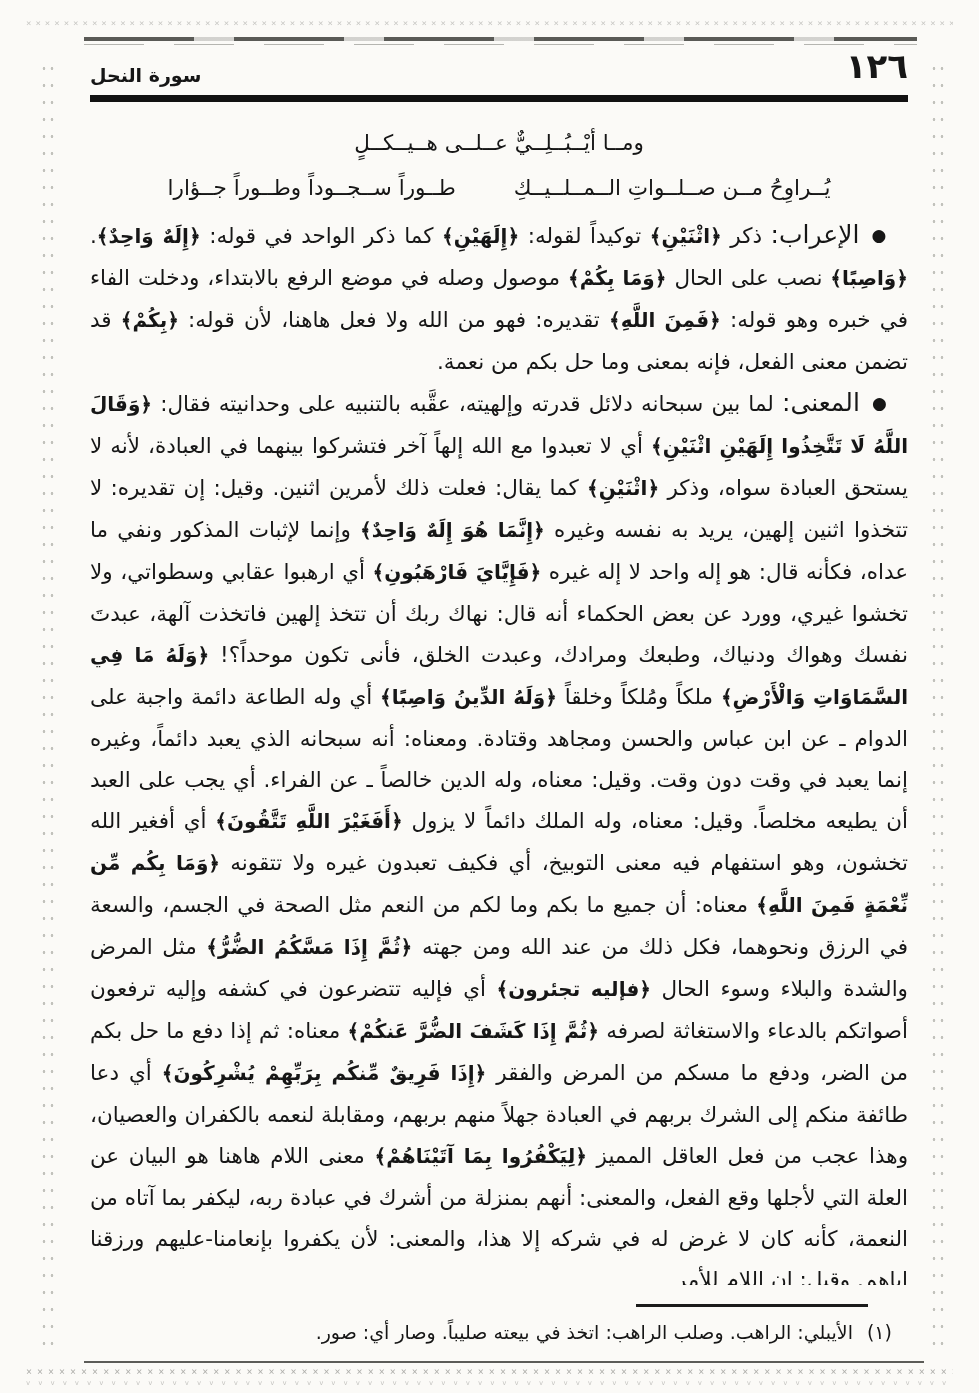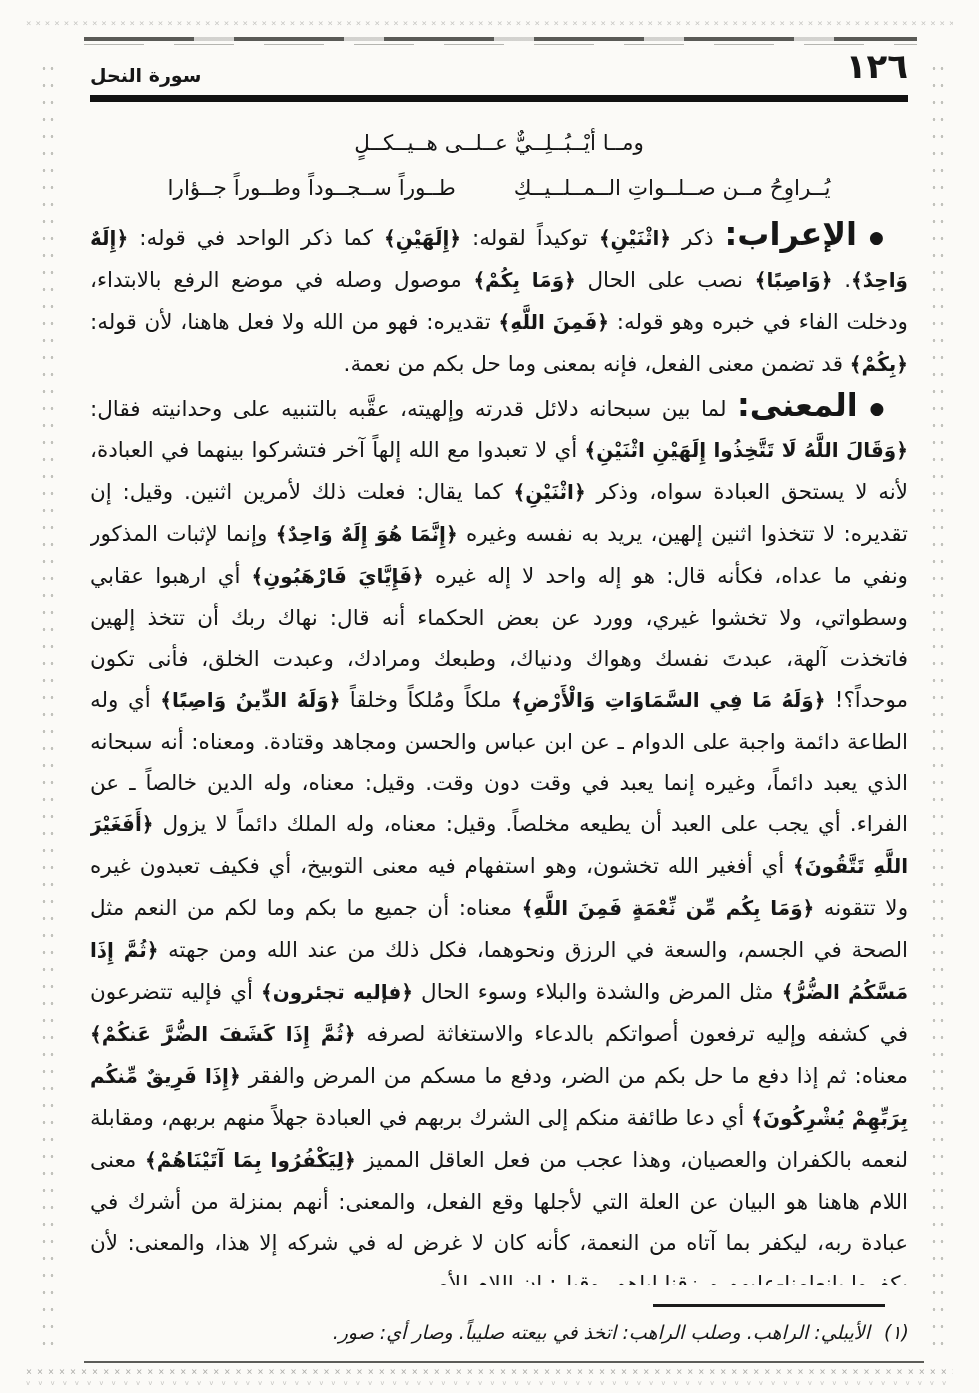--- a/index.html
+++ b/index.html
@@ -50,23 +50,23 @@
   .indent { text-indent:36px; }
   .seg-q { font-weight:bold; font-size:0.93em; }
   .seg-sup { vertical-align:super; font-size:0.62em; font-weight:bold; }
   
   .poetry { margin:5px 0 4px 0; }
   .verse { display:flex; direction:rtl; justify-content:center; gap:58px; line-height:45px; }
   .hemistich { white-space:nowrap; }
   
   .section-p { text-indent:20px; margin-top:2px; }
   .bullet { font-size:17px; margin-left:12px; vertical-align:2px; }
-  .section-label { font-weight:bold; font-size:32px; }
+  .section-label { font-weight:normal; font-size:25px; }
   
-  .footnote-block { position:absolute; left:90px; right:54px; bottom:46px; direction:rtl;font-style:italic; }
+  .footnote-block { position:absolute; left:90px; right:71px; bottom:46px; direction:rtl; }
   .footnote-rule { width:232px; border-top:3px solid #1b1b1b; margin:0 40px 10px auto; }
   .footnote-text { font-size:19px; line-height:30px; padding-right:16px; text-align:right; }
   .footnote-marker { margin-left:14px; }
 </style>
 </head>
 <body>
 
 <div class="page">
 
   <div class="ornament-band ornament-top">××××××××××××××××××××××××××××××××××××××××××××××××××××××××××××××××××××××××××××××××××××××××××××××××××××××××××××××××××××××××</div>

